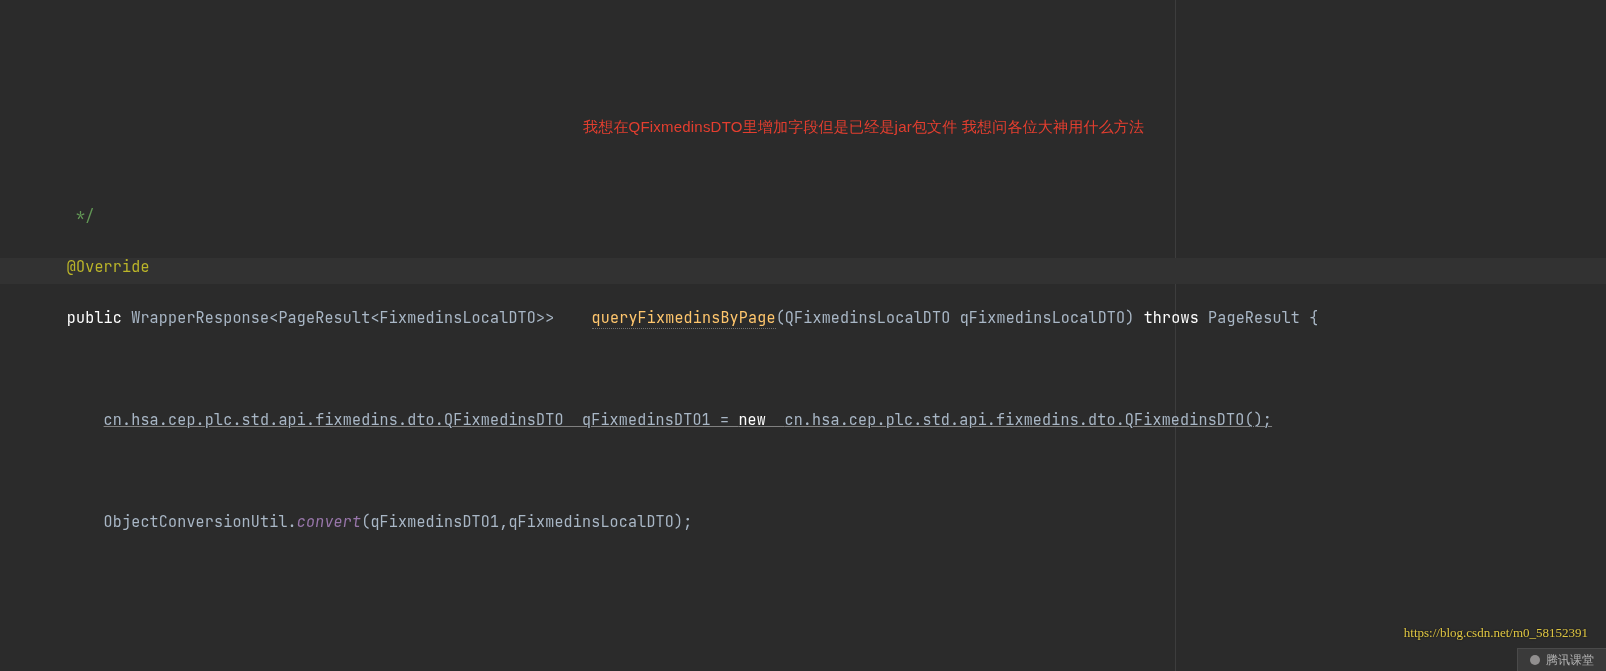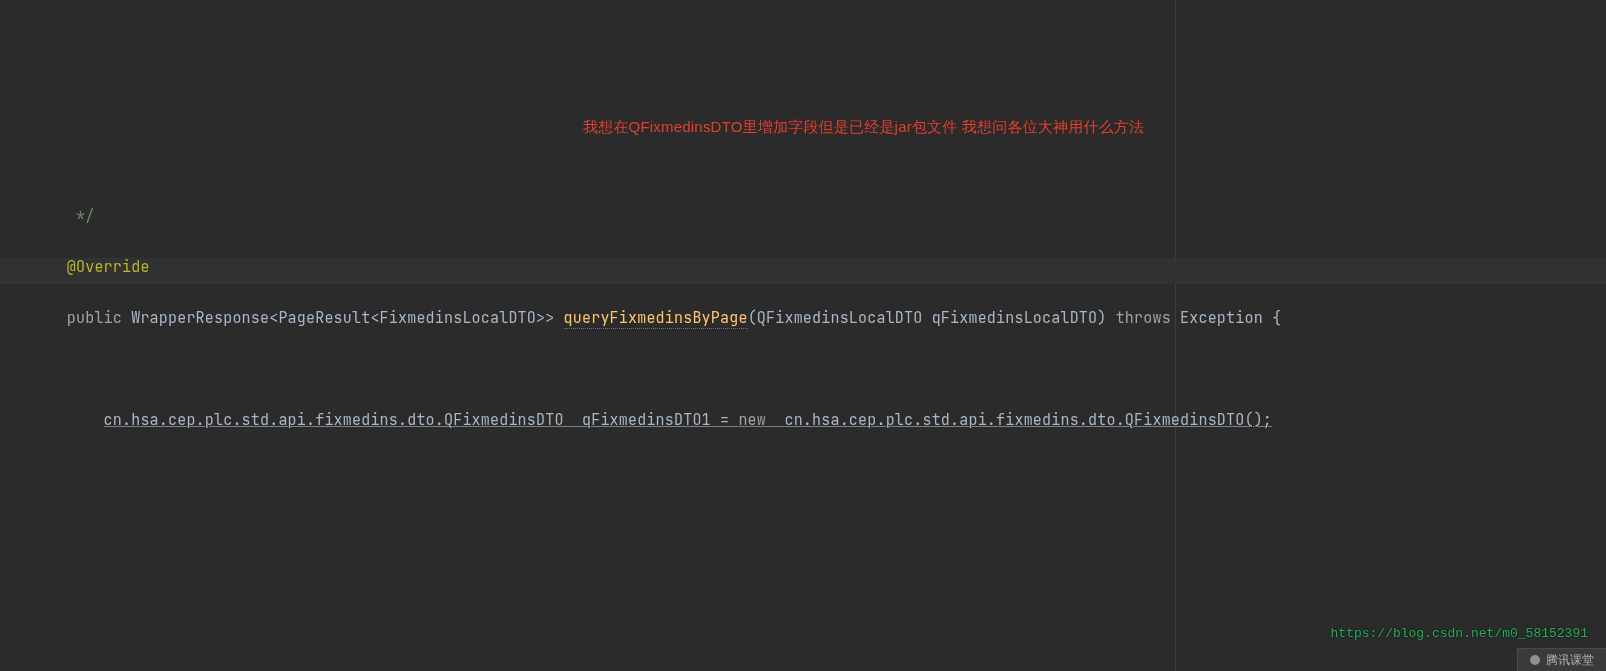--- a/index.html
+++ b/index.html
@@ -17,25 +17,25 @@
     position: relative;
     padding: 0 0 0 30px;
     line-height: 25.5px;
     white-space: pre;
     letter-spacing: 0.2px;
   }
   .line { display: block; }
   .comment { color: #808080; }
   .doc-comment { color: #629755; }
   .annotation { color: #bbb529; }
-  .keyword { color: #a3a3a3; }
+  .keyword { color: #ffffff; }
   .method-decl { color: #ffc66d; }
   .static-italic { color: #9876aa; font-style: italic; }
   .ul { text-decoration: underline; text-decoration-color: #808080; text-decoration-thickness: 1px; }
-  .ul-dot { border-bottom: 1px dotted #707070; }
+  .ul-dot { border-bottom: 1px dotted #707070; margin-left: 28px; }
   .red-note {
     position: absolute;
     left: 583px;
     top: 114px;
     color: #e43e2f;
     font-family: "Microsoft YaHei", "PingFang SC", sans-serif;
     font-size: 15px;
     white-space: nowrap;
   }
   .margin-guide {
@@ -53,22 +53,22 @@
     width: 1606px;
     height: 26px;
     background: #323232;
     z-index: 0;
   }
   .code-layer { position: relative; z-index: 1; }
   .watermark {
     position: absolute;
     right: 18px;
     bottom: 30px;
-    color: #22c55e;
-    font-family: Liberation Mono, monospace;
+    color: #fde047;
+    font-family: Liberation Serif, serif;
     font-size: 13px;
     opacity: 0.85;
     text-shadow: 0 0 2px #000;
   }
   .statusbar {
     position: absolute;
     right: 0;
     bottom: 0;
     height: 22px;
     display: flex;
@@ -93,24 +93,25 @@
 
 <div class="editor">
   <div class="margin-guide"></div>
   <div class="caret-row"></div>
 
   <div class="red-note">我想在QFixmedinsDTO里增加字段但是已经是jar包文件 我想问各位大神用什么方法</div>
 
   <div class="code-layer">
 <span class="line doc-comment">     */</span>
 <span class="line"><span class="annotation">    @Override</span></span>
-<span class="line"><span class="keyword">    public </span><span>WrapperResponse&lt;PageResult&lt;FixmedinsLocalDTO&gt;&gt; </span><span class="method-decl ul-dot">queryFixmedinsByPage</span><span>(QFixmedinsLocalDTO qFixmedinsLocalDTO) </span><span class="keyword">throws </span><span>Exception {</span></span>
+<span class="line"><span class="keyword">    public </span><span>WrapperResponse&lt;PageResult&lt;FixmedinsLocalDTO&gt;&gt; </span><span class="method-decl ul-dot">queryFixmedinsByPage</span><span>(QFixmedinsLocalDTO qFixmedinsLocalDTO) </span><span class="keyword">throws </span><span>PageResult {</span></span>
 <span class="line"> </span>
 <span class="line"><span>        </span><span class="ul">cn.hsa.cep.plc.std.api.fixmedins.dto.QFixmedinsDTO  qFixmedinsDTO1 = </span><span class="keyword ul">new  </span><span class="ul">cn.hsa.cep.plc.std.api.fixmedins.dto.QFixmedinsDTO();</span></span>
 <span class="line"> </span>
+<span class="line"><span>        ObjectConversionUtil.</span><span class="static-italic">convert</span><span>(qFixmedinsDTO1,qFixmedinsLocalDTO);</span></span>
 <span class="line"> </span>
 
 
 
 
 
 
 
 
 

